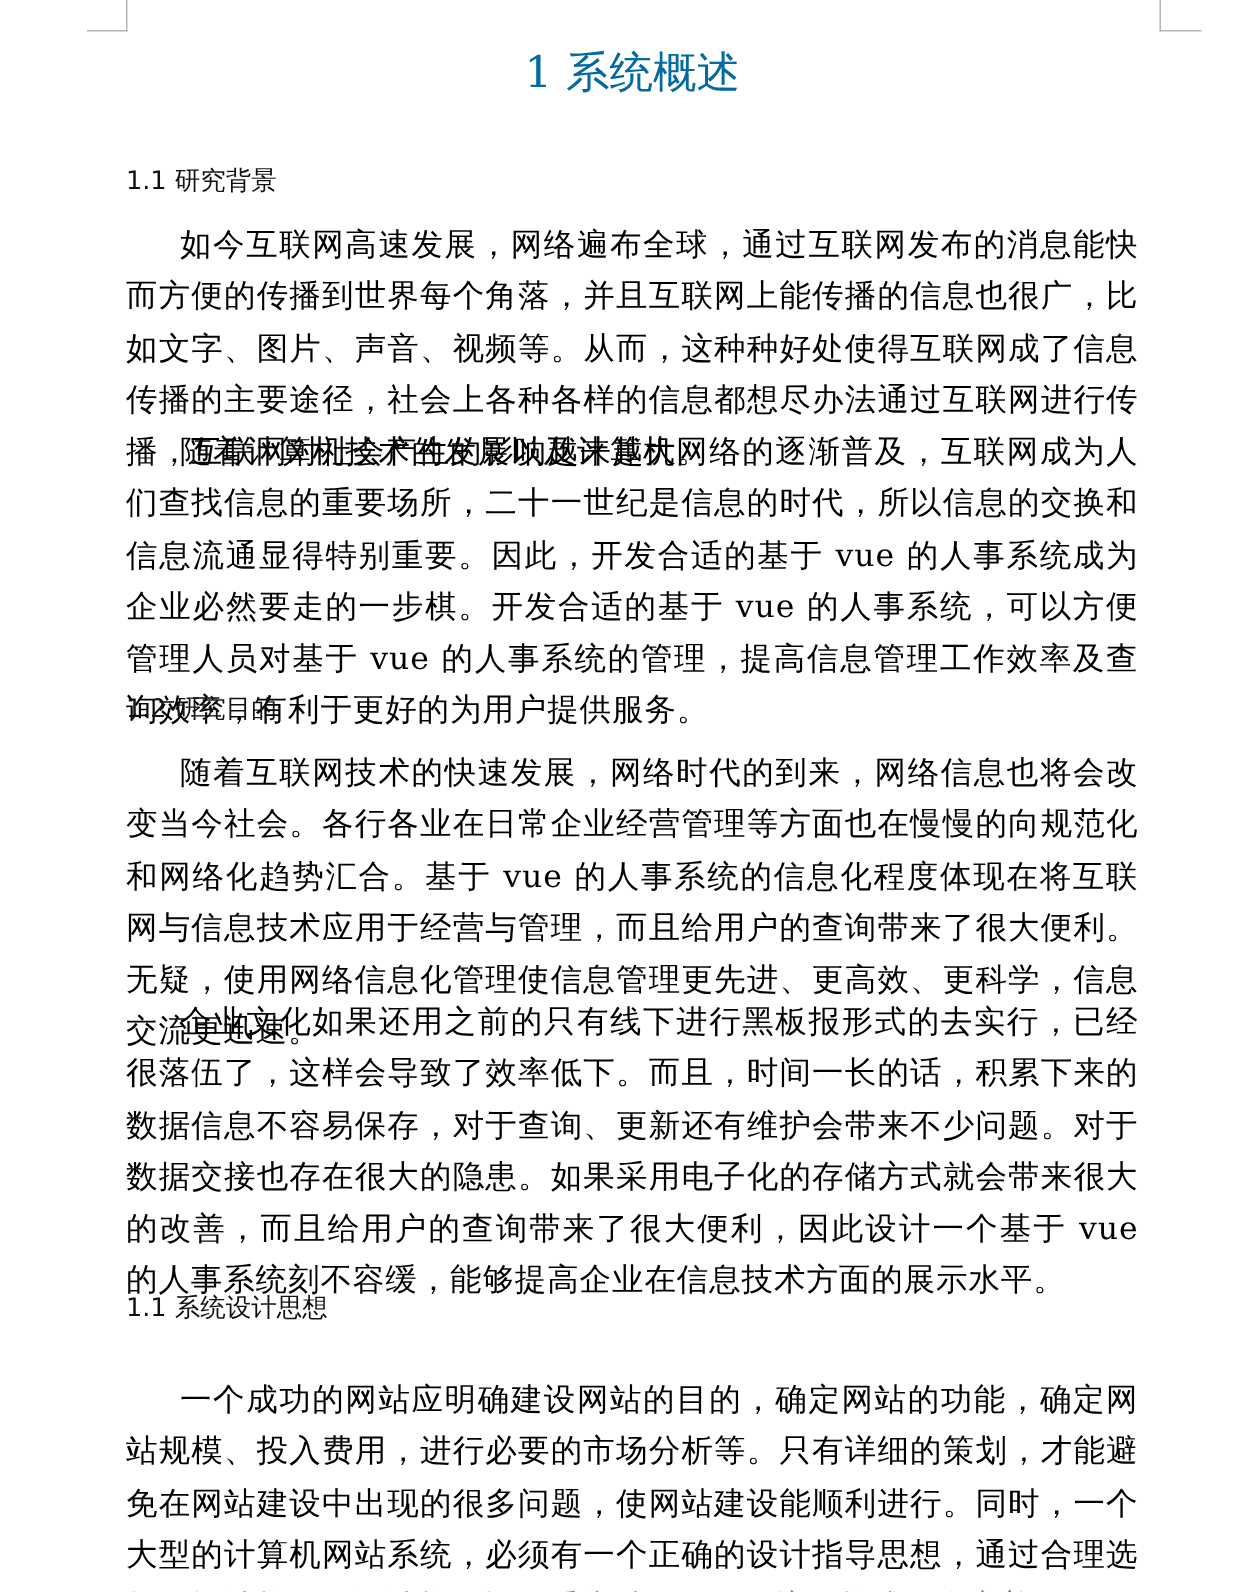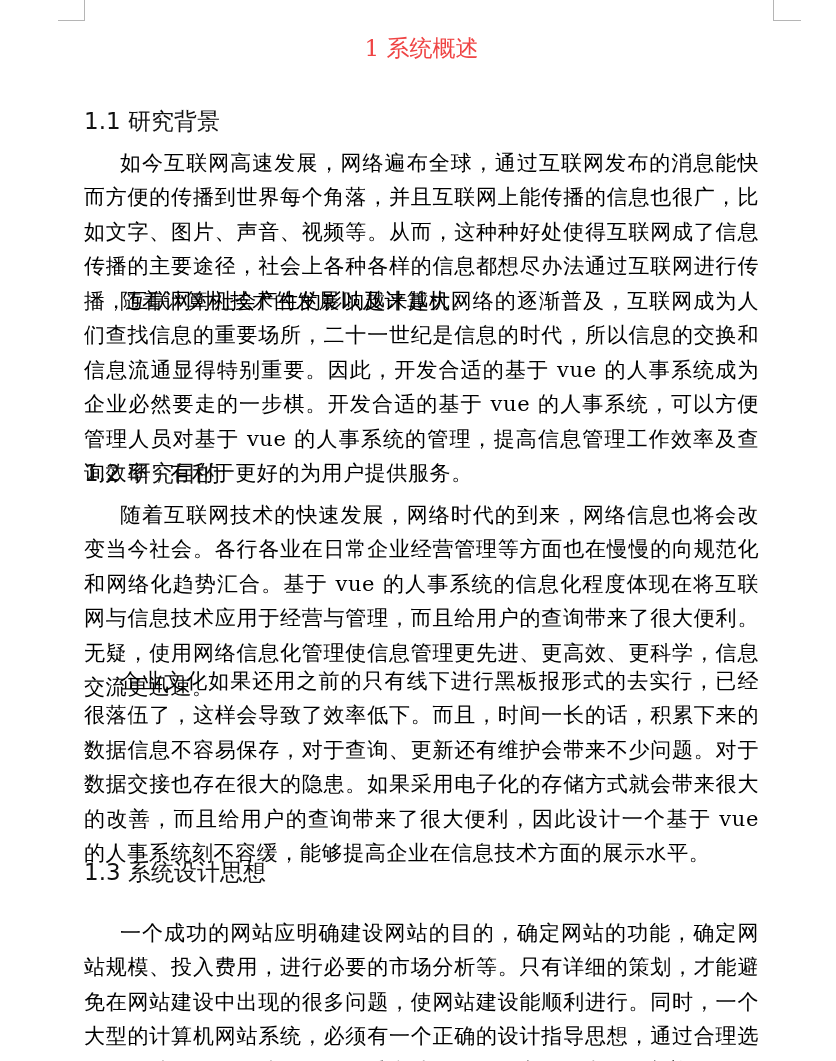--- a/index.html
+++ b/index.html
@@ -39,30 +39,30 @@
       top: 0;
       width: 675px;
     }
     .chapter-title {
       position: absolute;
       left: 0;
       top: 33px;
       width: 675px;
       text-align: center;
       font-family: "DejaVu Serif", "Liberation Serif", serif;
-      font-size: 23px;
+      font-size: 29px;
       line-height: 30px;
-      color: #ef4444;
+      color: #0369a1;
       letter-spacing: 0px;
     }
     .section-heading {
       position: absolute;
       left: 0;
       font-family: "DejaVu Sans", "Liberation Sans", sans-serif;
-      font-size: 23px;
+      font-size: 17px;
       line-height: 26px;
       color: #111;
       white-space: nowrap;
     }
     .para {
       position: absolute;
       left: 0;
       width: 675px;
       font-size: 21px;
       line-height: 34.4px;
@@ -85,16 +85,16 @@
   <h1 class="chapter-title" style="margin:0;font-weight:normal;">1 系统概述</h1>
 
   <h2 class="section-heading" style="top:108px;margin:0;font-weight:normal;">1.1  研究背景</h2>
   <p class="para" style="top:146px;">如今互联网高速发展，网络遍布全球，通过互联网发布的消息能快而方便的传播到世界每个角落，并且互联网上能传播的信息也很广，比如文字、图片、声音、视频等。从而，这种种好处使得互联网成了信息传播的主要途径，社会上各种各样的信息都想尽办法通过互联网进行传播，互联网对社会产生的影响越来越大。</p>
   <p class="para" style="top:284px;">随着计算机技术的发展以及计算机网络的逐渐普及，互联网成为人们查找信息的重要场所，二十一世纪是信息的时代，所以信息的交换和信息流通显得特别重要。因此，开发合适的基于 vue 的人事系统成为企业必然要走的一步棋。开发合适的基于 vue 的人事系统，可以方便管理人员对基于 vue 的人事系统的管理，提高信息管理工作效率及查询效率，有利于更好的为用户提供服务。</p>
 
   <h2 class="section-heading" style="top:460px;margin:0;font-weight:normal;">1.2 研究目的</h2>
   <p class="para" style="top:498px;">随着互联网技术的快速发展，网络时代的到来，网络信息也将会改变当今社会。各行各业在日常企业经营管理等方面也在慢慢的向规范化和网络化趋势汇合。基于 vue 的人事系统的信息化程度体现在将互联网与信息技术应用于经营与管理，而且给用户的查询带来了很大便利。无疑，使用网络信息化管理使信息管理更先进、更高效、更科学，信息交流更迅速。</p>
   <p class="para" style="top:664px;">企业文化如果还用之前的只有线下进行黑板报形式的去实行，已经很落伍了，这样会导致了效率低下。而且，时间一长的话，积累下来的数据信息不容易保存，对于查询、更新还有维护会带来不少问题。对于数据交接也存在很大的隐患。如果采用电子化的存储方式就会带来很大的改善，而且给用户的查询带来了很大便利，因此设计一个基于 vue 的人事系统刻不容缓，能够提高企业在信息技术方面的展示水平。</p>
 
-  <h2 class="section-heading" style="top:859px;margin:0;font-weight:normal;">1.3 系统设计思想</h2>
+  <h2 class="section-heading" style="top:859px;margin:0;font-weight:normal;">1.1 系统设计思想</h2>
   <p class="para" style="top:916px;">一个成功的网站应明确建设网站的目的，确定网站的功能，确定网站规模、投入费用，进行必要的市场分析等。只有详细的策划，才能避免在网站建设中出现的很多问题，使网站建设能顺利进行。同时，一个大型的计算机网站系统，必须有一个正确的设计指导思想，通过合理选择数据结构、网络结构、操作系统以及开发环境，构成一个完善的</p>
 
 </div>
 
 </body></html>

